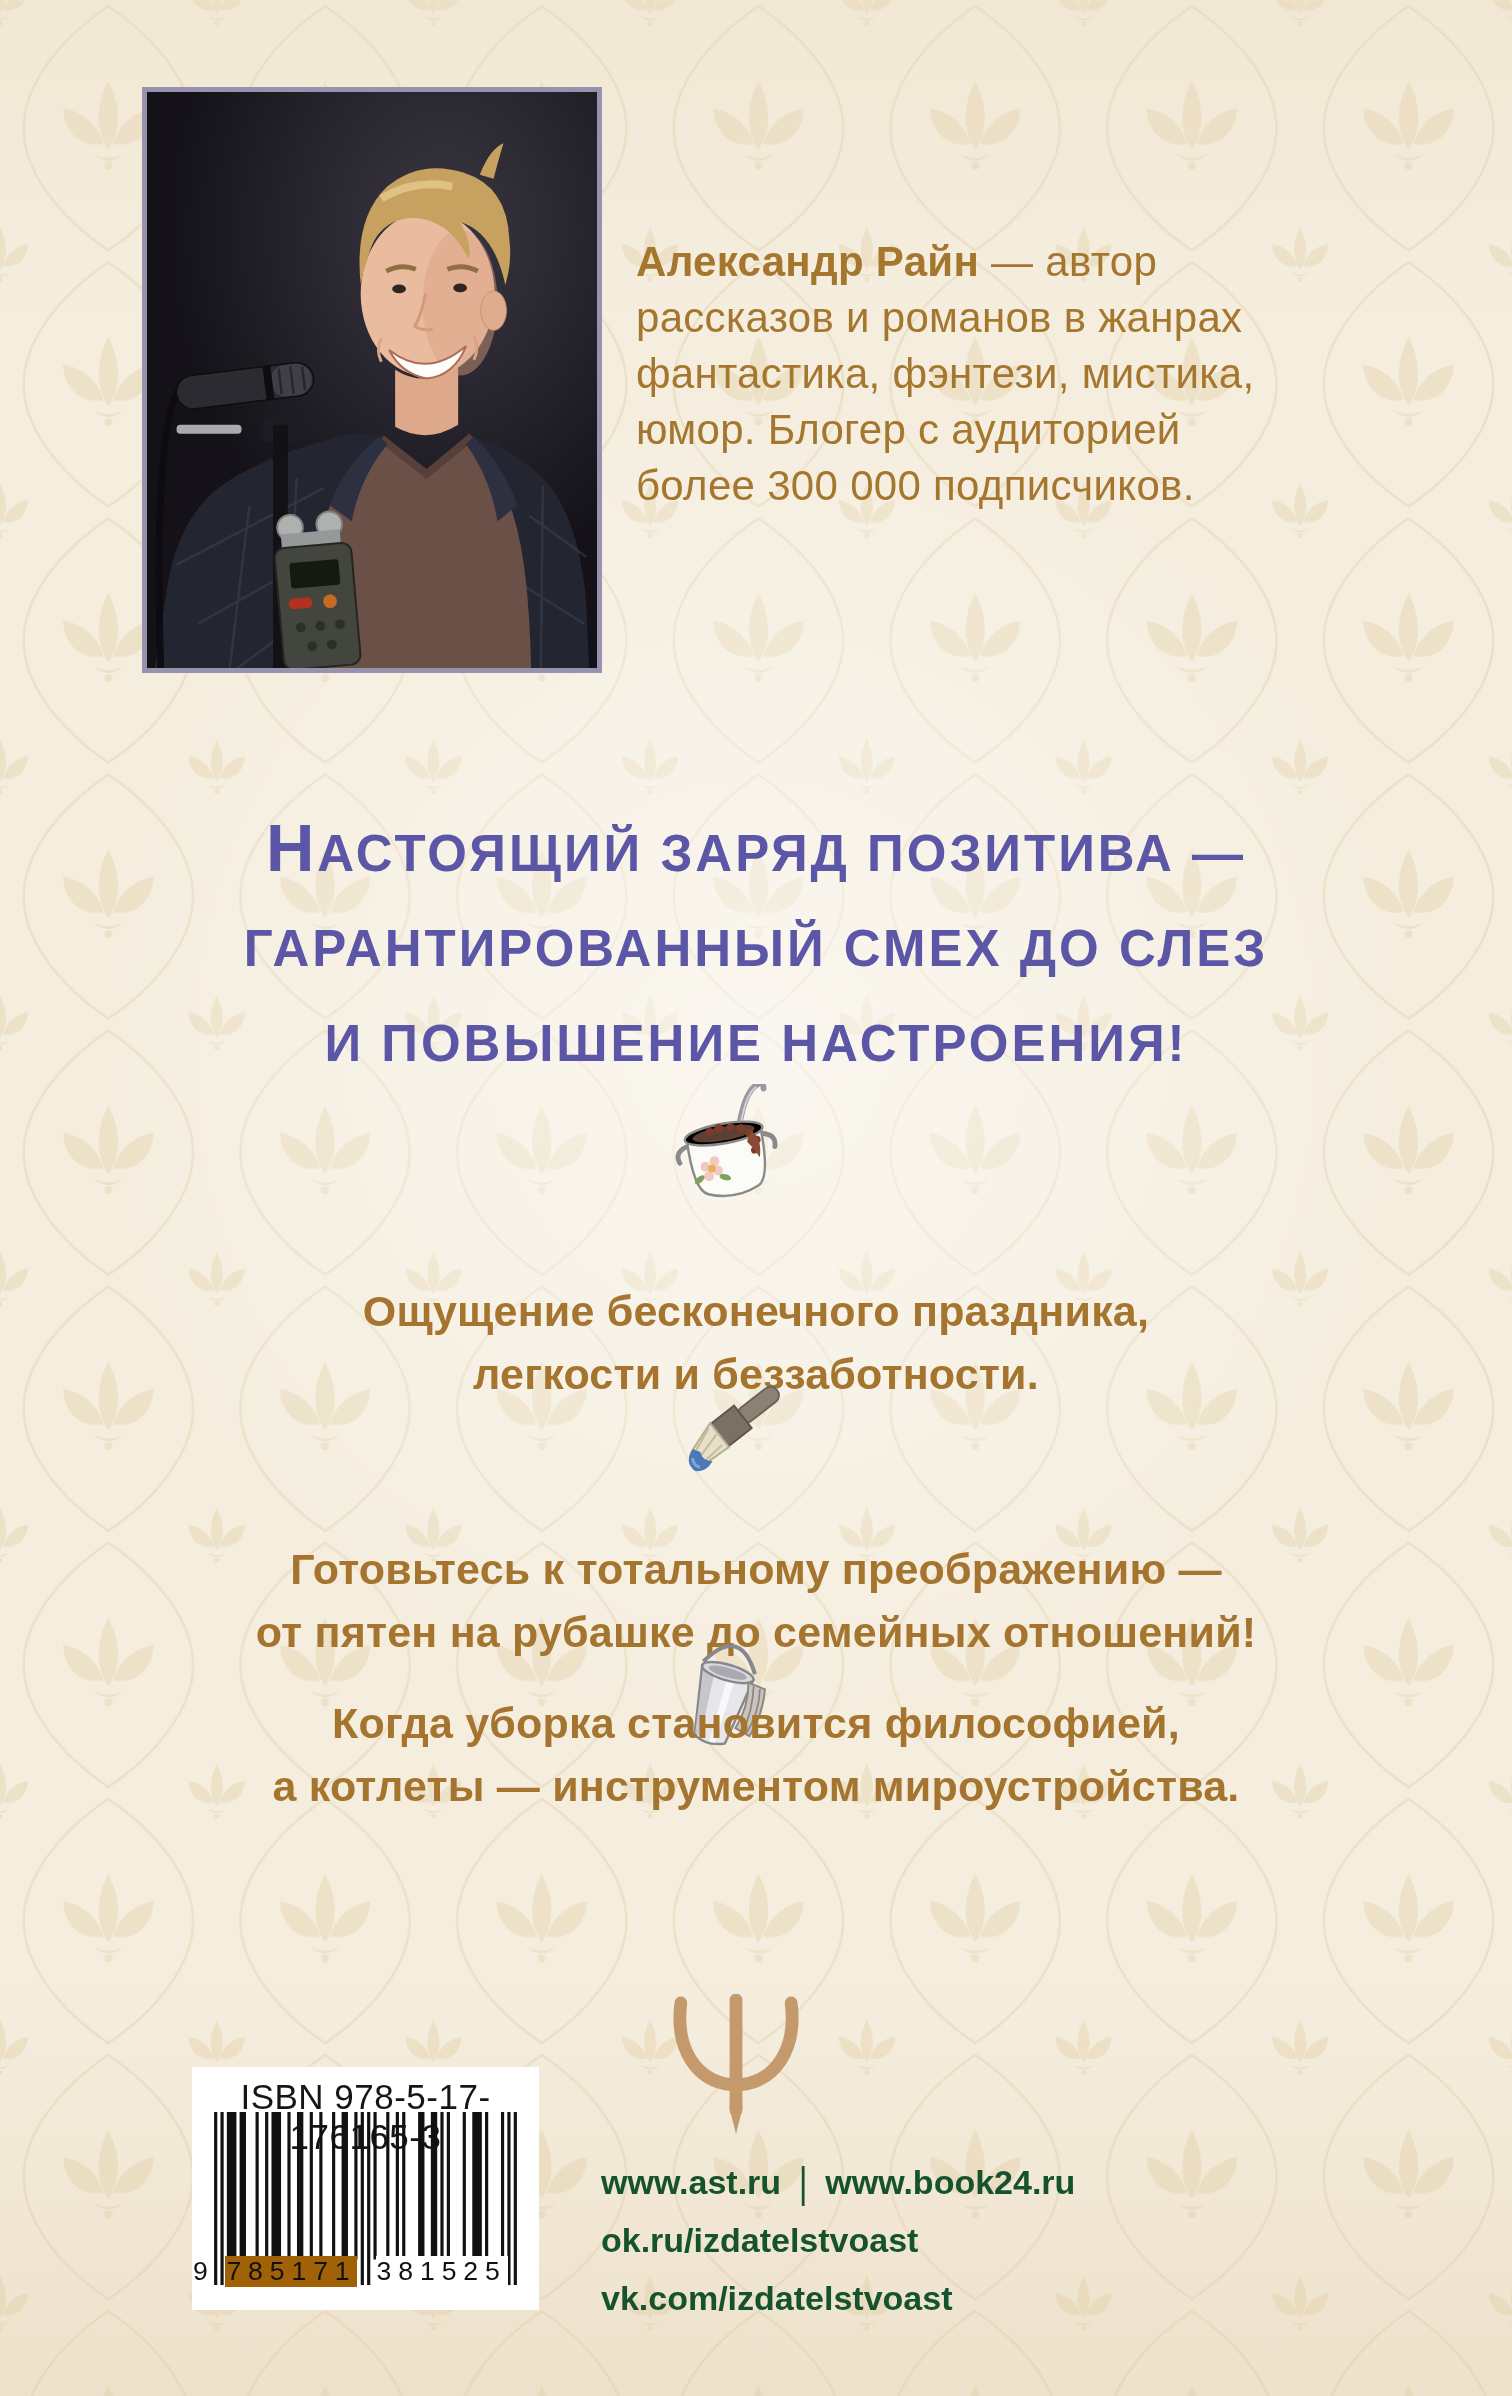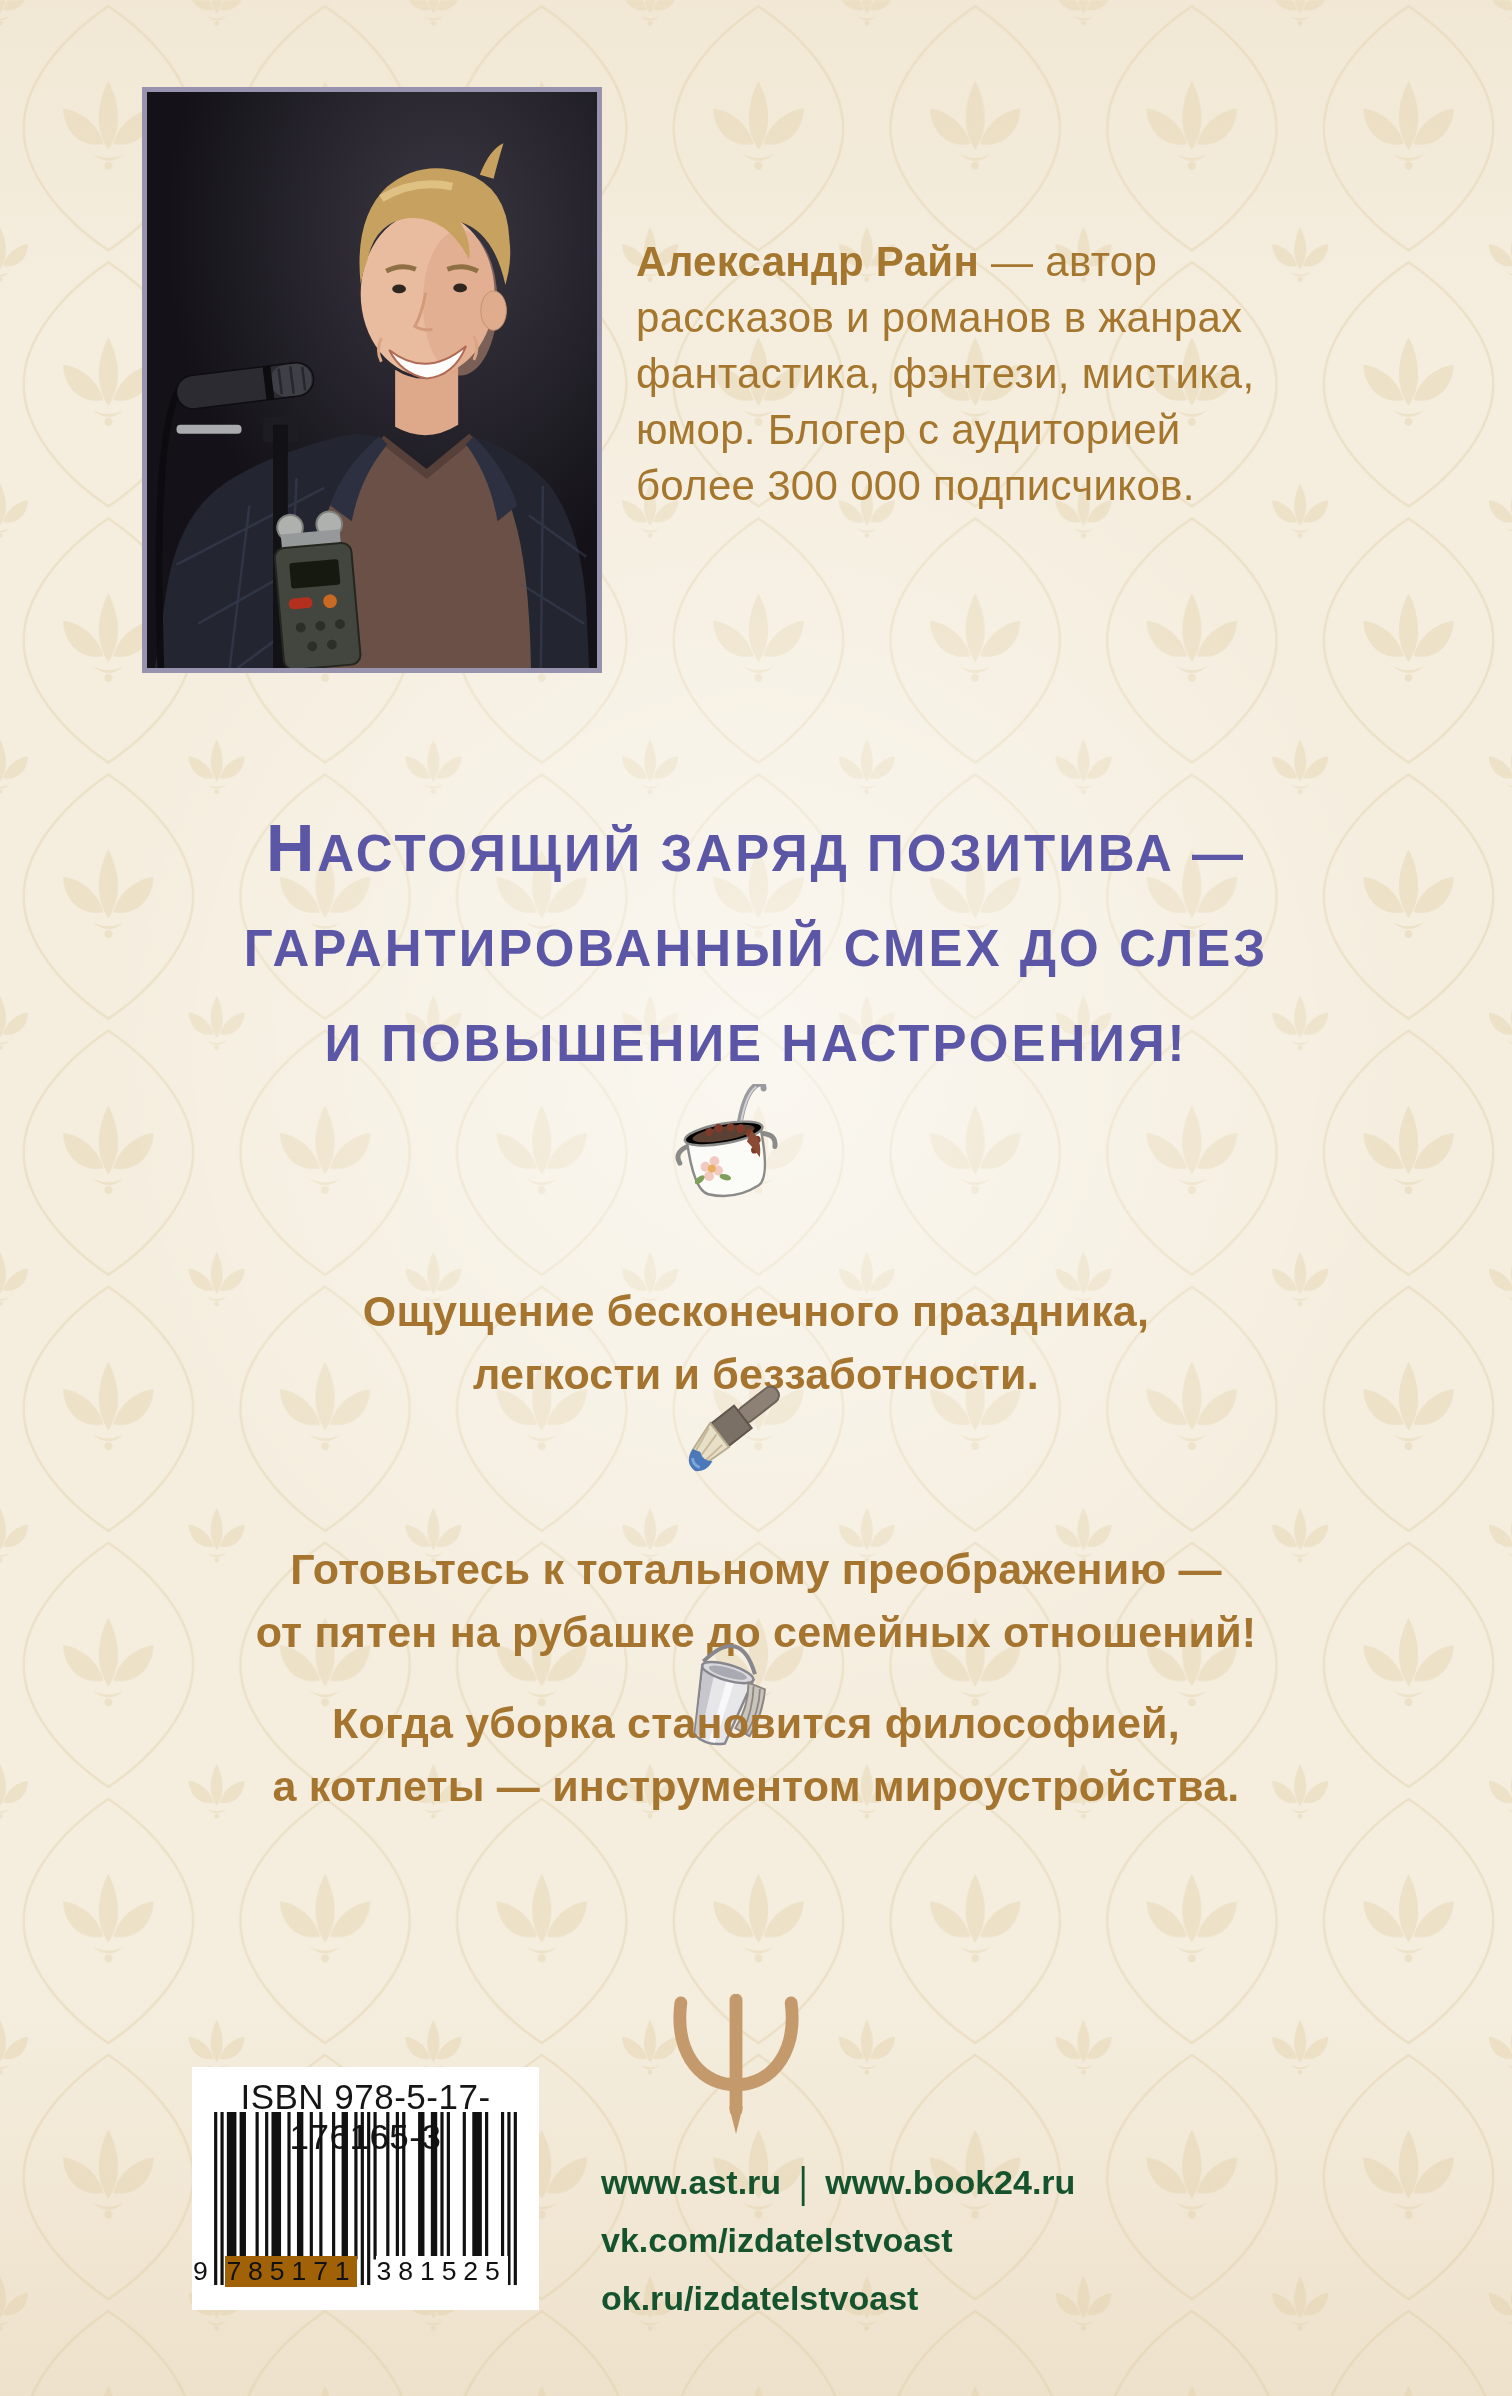--- a/index.html
+++ b/index.html
@@ -303,18 +303,18 @@
       <g stroke="#c49a6c" fill="none" stroke-linecap="round">
         <path d="M11,9 C5,56 27,88 62,92" stroke-width="13"></path>
         <path d="M123,9 C129,56 107,88 72,92" stroke-width="13"></path>
         <path d="M67,6 L67,118" stroke-width="13"></path>
       </g>
       <path d="M60,114 L74,114 L67,142 Z" fill="#c49a6c"></path>
     </svg>
   </div>
   <div class="urls">
     <div class="url-line"><span>www.ast.ru</span><span class="sep">|</span><span>www.book24.ru</span></div>
+    <div class="url-line">ok.ru/izdatelstvoast</div>
     <div class="url-line">vk.com/izdatelstvoast</div>
-    <div class="url-line">ok.ru/izdatelstvoast</div>
   </div>
 
 </div>
 
 
 </body></html>

